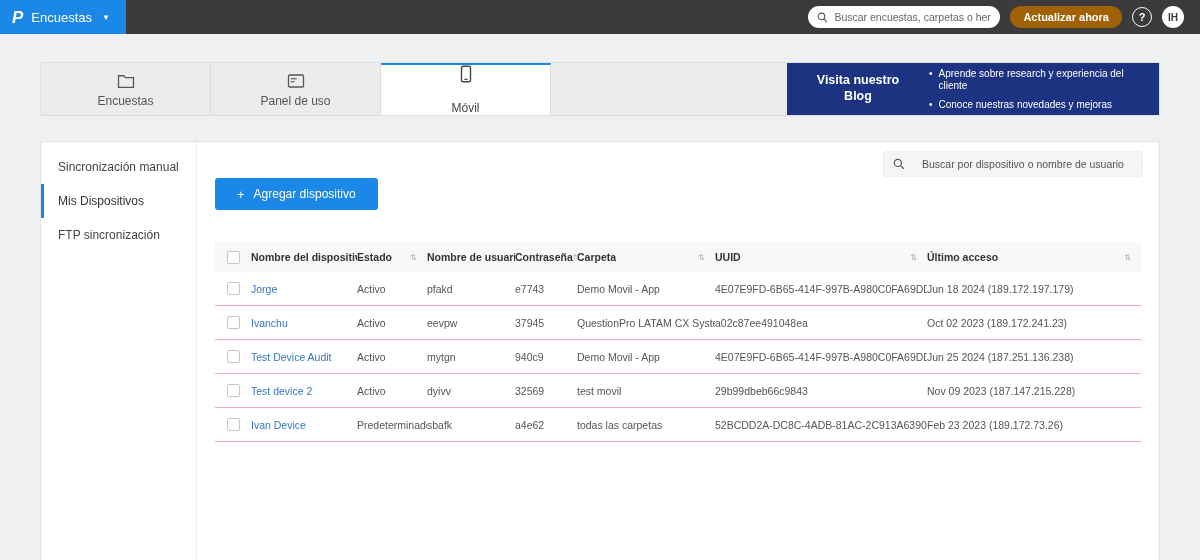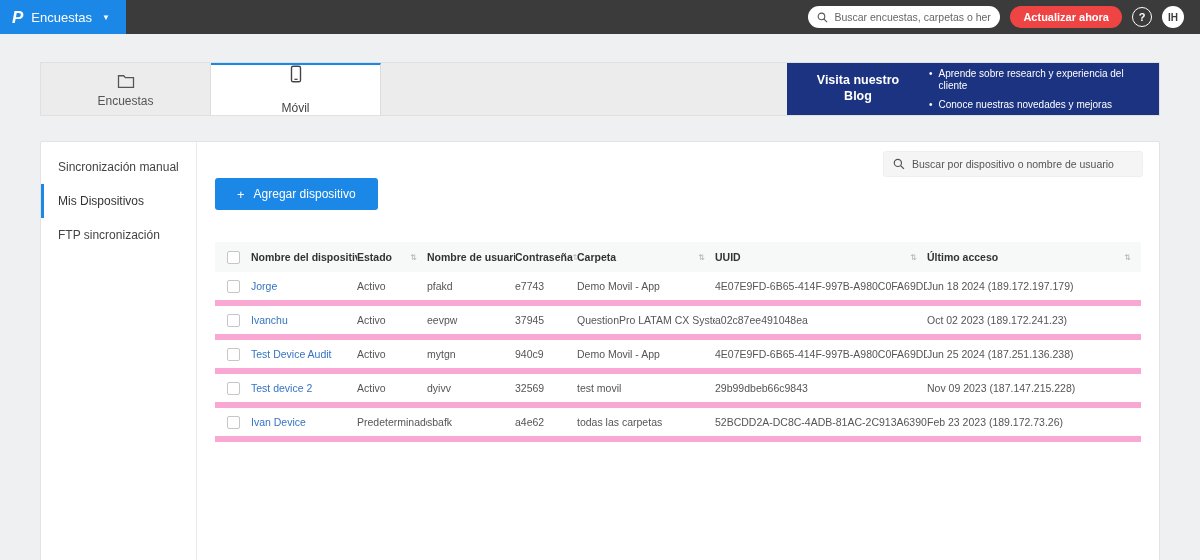--- a/index.html
+++ b/index.html
@@ -9,21 +9,21 @@
   
   .topbar { height:34px; background:#3b3b3b; display:flex; align-items:center; }
   .app-btn { height:100%; background:#1b87e6; display:flex; align-items:center; gap:8px; padding:0 16px 0 12px; color:#fff; cursor:pointer; }
   .app-logo { font-weight:bold; font-size:17px; font-style:italic; line-height:1; }
   .app-label { font-size:13px; }
   .caret { font-size:8px; margin-left:2px; }
   .topbar-right { margin-left:auto; display:flex; align-items:center; gap:10px; padding-right:16px; }
   .topbar-search { width:192px; height:22px; background:#fff; border-radius:12px; display:flex; align-items:center; gap:6px; padding:0 9px; }
   .topbar-search input { flex:1; border:none; outline:none; background:transparent; font-size:10.5px; color:#333; font-family:inherit; }
   .topbar-search input::placeholder { color:#666; }
-  .update-btn { height:22px; border:none; border-radius:12px; background:#ef4444; color:#fff; font-size:11px; font-weight:bold; padding:0 13px; cursor:pointer; font-family:inherit; }
+  .update-btn { height:22px; border:none; border-radius:12px; background:#a16207; color:#fff; font-size:11px; font-weight:bold; padding:0 13px; cursor:pointer; font-family:inherit; }
   .help-circle { width:20px; height:20px; border:1.5px solid #fff; border-radius:50%; color:#fff; font-size:11px; font-weight:bold; display:flex; align-items:center; justify-content:center; cursor:pointer; }
   .avatar { width:22px; height:22px; background:#fff; border-radius:50%; color:#3b3b3b; font-size:10px; font-weight:bold; display:flex; align-items:center; justify-content:center; cursor:pointer; }
 
   .page { padding:0 40px; }
 
   
   .tabstrip { margin-top:28px; height:54px; display:flex; background:#ececec; border:1px solid #e0e0e0; }
   .tab { width:170px; display:flex; flex-direction:column; align-items:center; justify-content:center; gap:5px; border-right:1px solid #dcdcdc; border-top:2px solid transparent; color:#555; font-size:12px; cursor:pointer; }
   .tab.active { background:#fff; border-top-color:#1b87e6; color:#444;justify-content:space-between; }
   .tab svg { display:block; }
@@ -34,32 +34,32 @@
   .banner-bullet { display:flex; gap:6px; font-size:10px; line-height:1.2; }
   .banner-bullet .dot { font-size:10px; line-height:1.2; }
 
   
   .content-card { margin-top:25px; background:#fff; border:1px solid #e3e3e3; border-radius:2px; display:flex; height:425px; }
   .sidebar { width:156px; border-right:1px solid #ebebeb; padding-top:8px; }
   .side-item { padding:10px 10px 10px 14px; font-size:12px; color:#444; border-left:3px solid transparent; cursor:pointer; white-space:nowrap; }
   .side-item.active { border-left-color:#1b87e6; color:#333; }
 
   .main { flex:1; position:relative; padding:0 18px; }
-  .main-search { position:absolute; top:9px; right:16px; width:260px; height:26px; background:#f5f5f6; border:1px solid #efefef; border-radius:3px; display:flex; align-items:center; gap:7px; padding:0 9px; }
+  .main-search { position:absolute; top:9px; right:16px; width:260px; height:26px; background:#f5f5f6; border:1px solid #efefef; border-radius:3px; display:flex; align-items:center; gap:17px; padding:0 9px; }
   .main-search input { flex:1; border:none; outline:none; background:transparent; font-size:10.5px; color:#333; font-family:inherit; }
   .main-search input::placeholder { color:#555; }
 
   .add-btn { margin-top:36px; background:#1b87e6; color:#fff; border:none; border-radius:3px; font-size:12px; padding:9px 22px; display:inline-flex; align-items:center; gap:9px; cursor:pointer; font-family:inherit; }
   .add-btn .plus { font-size:13px; line-height:1; }
 
   
   .table { margin-top:32px; }
   .thead, .trow { display:flex; align-items:center; }
   .thead { height:30px; background:#f7f8f8; font-size:10.5px; font-weight:bold; color:#333; }
-  .trow { height:34px; border-bottom:6px solid #f9a8d4; font-size:10.5px; color:#555; }
+  .trow { height:34px; border-bottom:1px solid #f9a8d4; font-size:10.5px; color:#555; }
   .cell { white-space:nowrap; overflow:hidden; }
   .hcell { display:flex; align-items:center; justify-content:space-between; padding-right:10px; }
   .sort { font-size:8px; color:#b0b0b0; font-weight:normal; flex:none; }
   .c-check  { width:36px; display:flex; justify-content:center; overflow:visible; }
   .c-name   { width:106px; }
   .c-estado { width:70px; }
   .c-user   { width:88px; }
   .c-pass   { width:62px; }
   .c-folder { width:138px; }
   .c-uuid   { width:212px; }
@@ -92,20 +92,28 @@
 
 <div class="page">
 
   <div class="tabstrip">
     <div class="tab">
       <svg width="18" height="16" viewBox="0 0 24 20">
           <path d="M2 3h7l2.2 2.5H22v13H2z" fill="none" stroke="#555" stroke-width="1.7"></path>
         </svg>
       <span>Encuestas</span>
     </div>
+    <div class="tab">
+      <svg width="18" height="16" viewBox="0 0 24 20">
+          <rect x="2" y="2" width="20" height="16" rx="1.5" fill="none" stroke="#555" stroke-width="1.7"></rect>
+          <line x1="5" y1="7" x2="13" y2="7" stroke="#555" stroke-width="1.5"></line>
+          <line x1="5" y1="11" x2="10" y2="11" stroke="#555" stroke-width="1.5"></line>
+        </svg>
+      <span>Panel de uso</span>
+    </div>
     <div class="tab active">
       <svg width="12" height="18" viewBox="0 0 14 22">
           <rect x="1.5" y="1.5" width="11" height="19" rx="2" fill="none" stroke="#444" stroke-width="1.7"></rect>
           <line x1="5" y1="17.5" x2="9" y2="17.5" stroke="#444" stroke-width="1.5"></line>
         </svg>
       <span>Móvil</span>
     </div>
     <div class="tab-filler"></div>
     <div class="banner">
       <div class="banner-title">Visita nuestro Blog</div>

